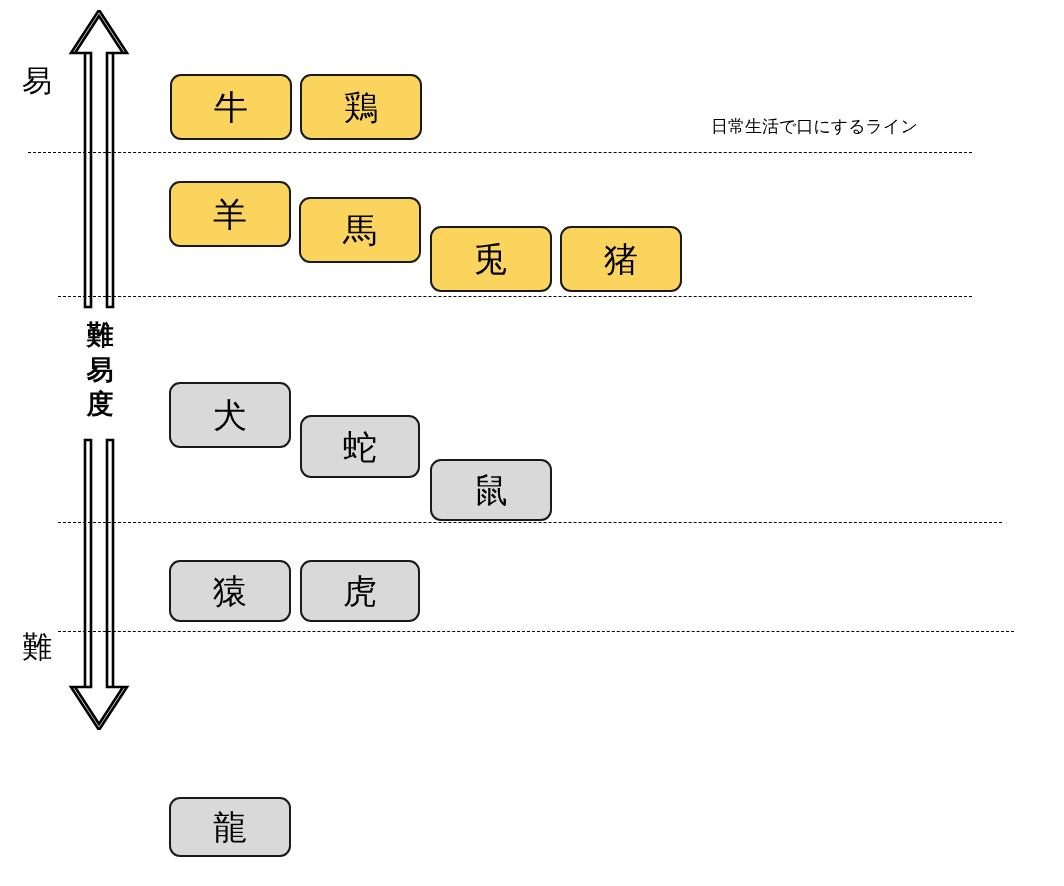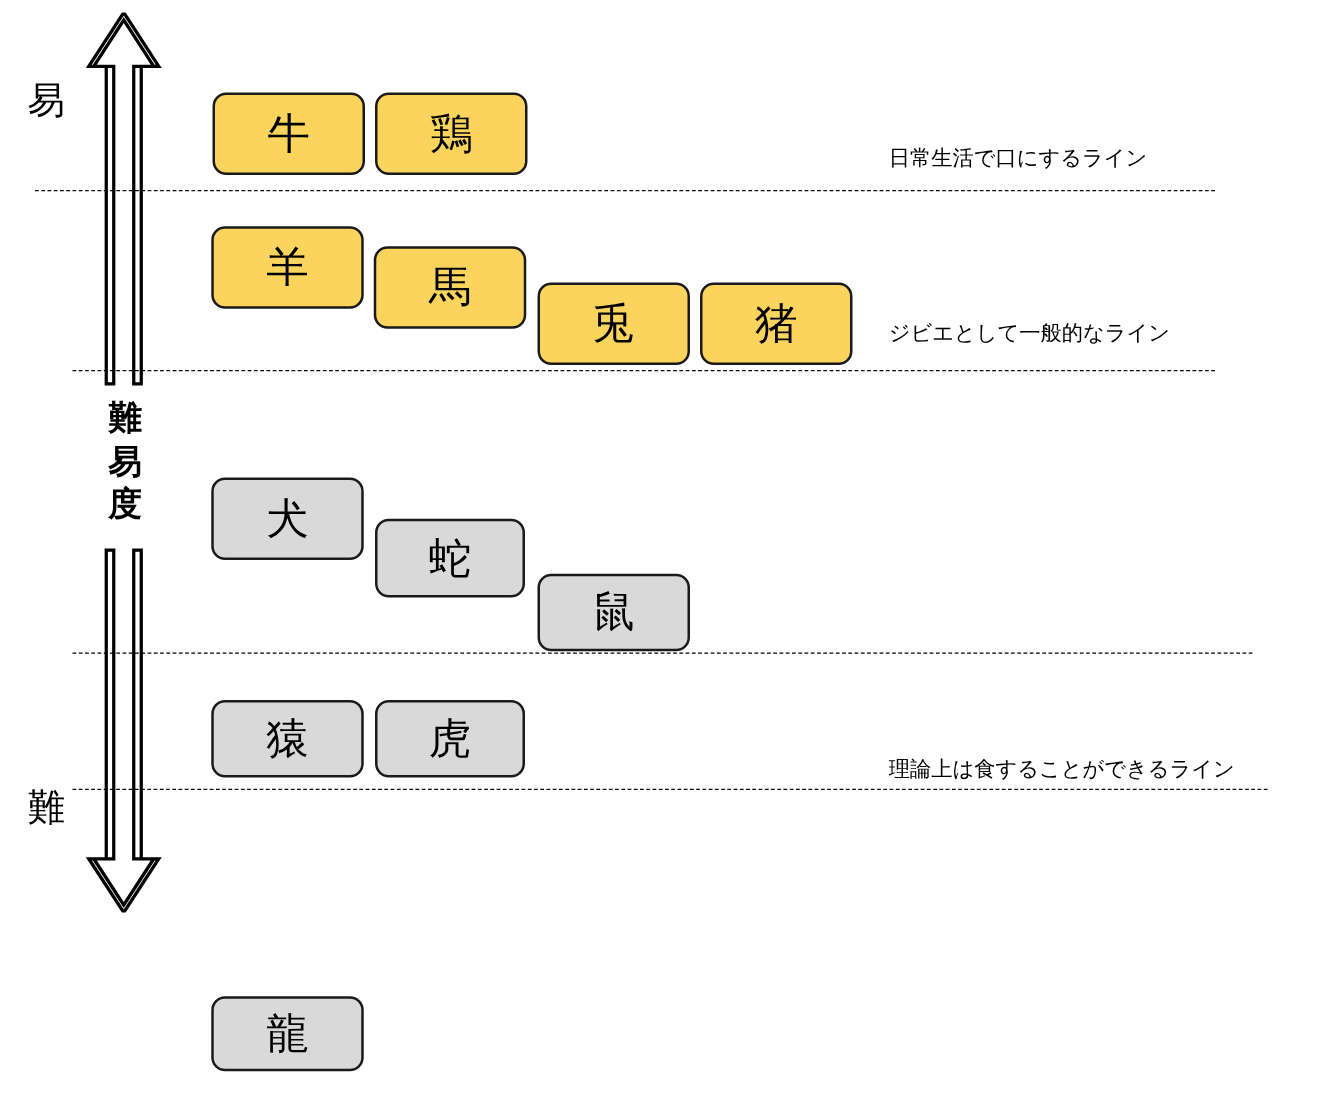--- a/index.html
+++ b/index.html
@@ -107,22 +107,20 @@
     <span>易</span>
     <span>度</span>
   </div>
 
   <div class="threshold-line" style="left:28px; width:944px; top:152px;"></div>
   <div class="threshold-line" style="left:58px; width:914px; top:296px;"></div>
   <div class="threshold-line" style="left:58px; width:944px; top:522px;"></div>
   <div class="threshold-line" style="left:58px; width:956px; top:631px;"></div>
 
   <div class="threshold-label" style="left:711px; top:115px;">日常生活で口にするライン</div>
-  <div class="threshold-label" style="left:711px; top:255px;">ジビエとして一般的なライン</div>
-  <div class="threshold-label" style="left:711px; top:604px;">理論上は食することができるライン</div>
 
   <div class="animal-box yellow" style="left:170px; top:74px;  width:122px; height:66px;">牛</div>
   <div class="animal-box yellow" style="left:300px; top:74px;  width:122px; height:66px;">鶏</div>
 
   <div class="animal-box yellow" style="left:169px; top:181px; width:122px; height:66px;">羊</div>
   <div class="animal-box yellow" style="left:299px; top:197px; width:122px; height:66px;">馬</div>
   <div class="animal-box yellow" style="left:430px; top:226px; width:122px; height:66px;">兎</div>
   <div class="animal-box yellow" style="left:560px; top:226px; width:122px; height:66px;">猪</div>
 
   <div class="animal-box gray" style="left:169px; top:382px; width:122px; height:66px;">犬</div>

